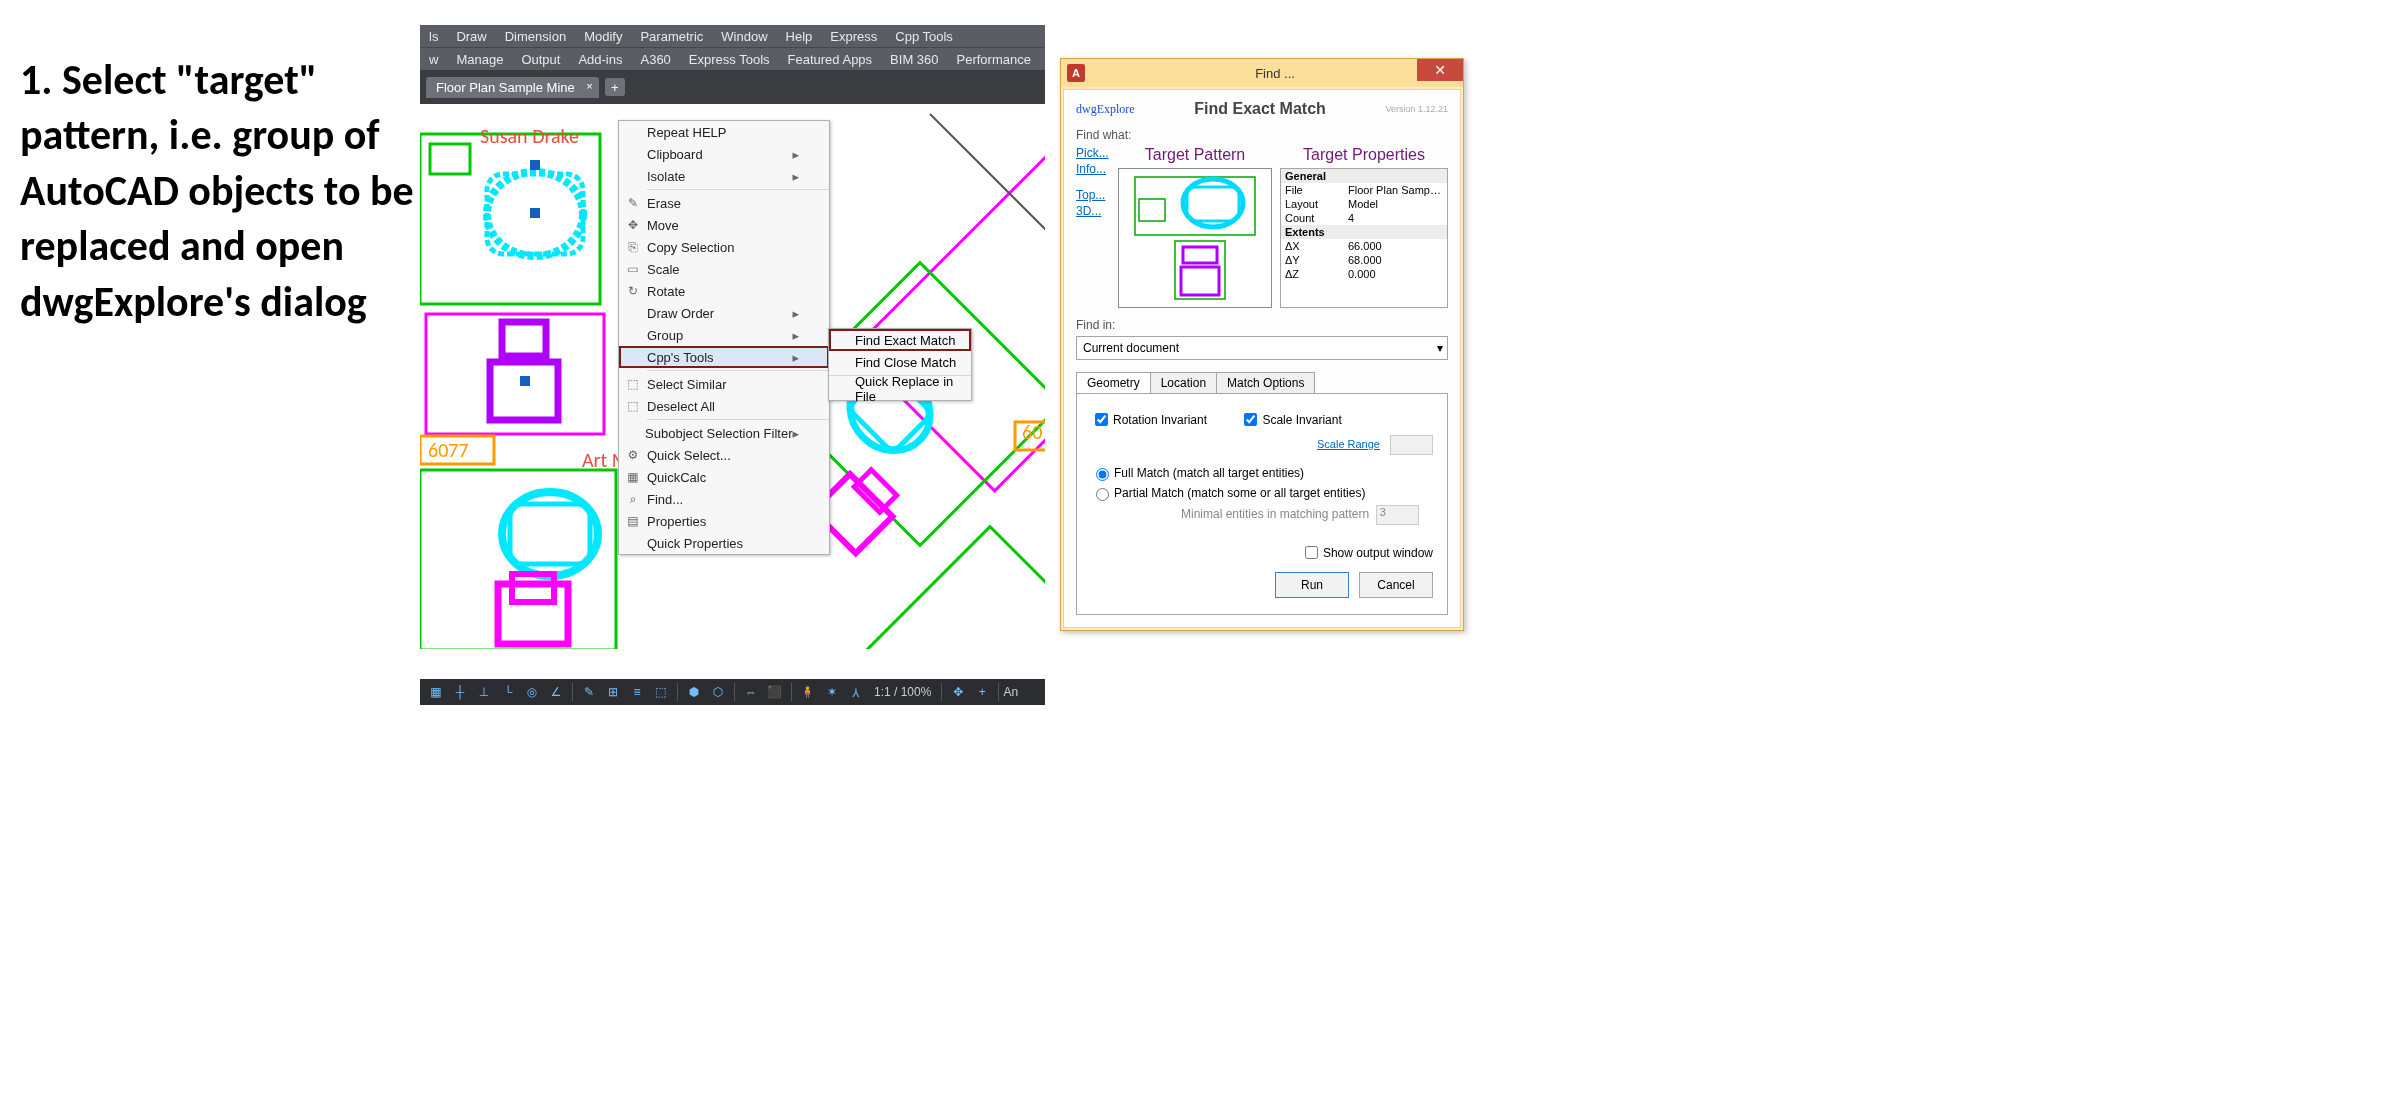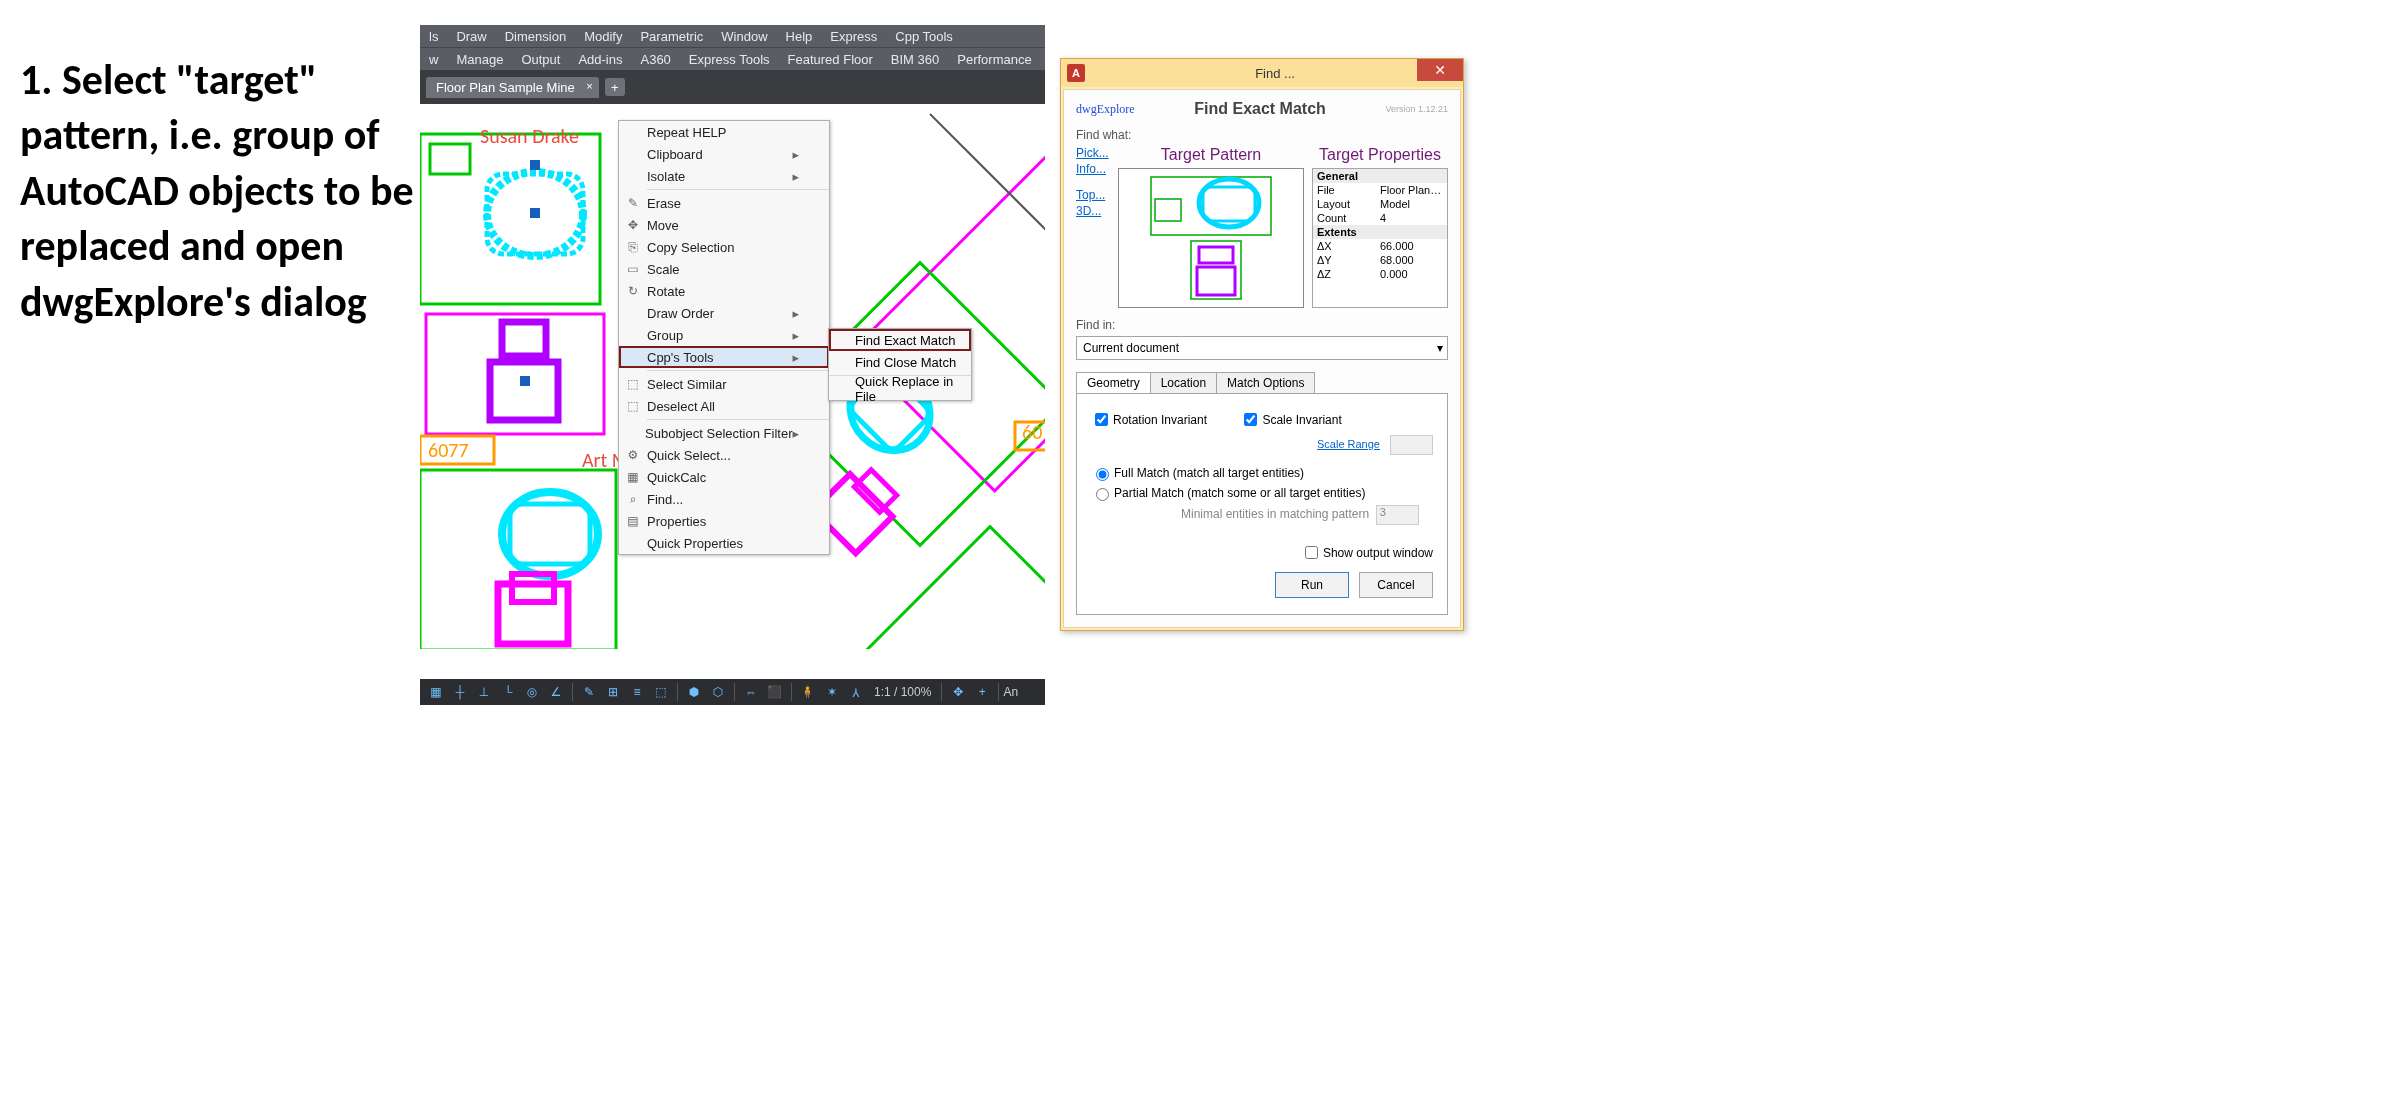--- a/index.html
+++ b/index.html
@@ -81,21 +81,21 @@
    <span>Express</span>
    <span>Cpp Tools</span>
  </div>
  <div class="ribbontabs">
    <span>w</span>
    <span>Manage</span>
    <span>Output</span>
    <span>Add-ins</span>
    <span>A360</span>
    <span>Express Tools</span>
-   <span>Featured Floor</span>
+   <span>Featured Apps</span>
    <span>BIM 360</span>
    <span>Performance</span>
    <span>Cp</span>
  </div>
  <div class="filetabs">
    <div class="filetab">
      <span>Floor Plan Sample Mine</span>
      <span class="x">×</span>
    </div>
    <div class="plusbtn">+</div>
@@ -307,21 +307,21 @@
             <rect x="10" y="8" width="120" height="58" fill="none" stroke="#00a800" stroke-width="1.5"></rect>
             <rect x="14" y="30" width="26" height="22" fill="none" stroke="#00a800" stroke-width="1.5"></rect>
             <ellipse cx="88" cy="34" rx="30" ry="24" fill="none" stroke="#00d8ff" stroke-width="5"></ellipse>
             <rect x="62" y="18" width="52" height="34" rx="8" fill="none" stroke="#00d8ff" stroke-width="3"></rect>
             <rect x="50" y="72" width="50" height="58" fill="none" stroke="#00a800" stroke-width="1.5"></rect>
             <rect x="58" y="78" width="34" height="16" fill="none" stroke="#b000ff" stroke-width="3"></rect>
             <rect x="56" y="98" width="38" height="28" fill="none" stroke="#b000ff" stroke-width="3"></rect>
           </svg>
         </div>
       </div>
-      <div style="width:136px">
+      <div style="width:168px">
         <div class="grouptitle">Target Properties</div>
         <div class="propgrid">
           <div class="ph">General</div>
           <div class="pr">
               <div class="pk">File</div>
               <div class="pv">Floor Plan Sample Mine.dw</div>
             </div>
           <div class="pr">
               <div class="pk">Layout</div>
               <div class="pv">Model</div>

